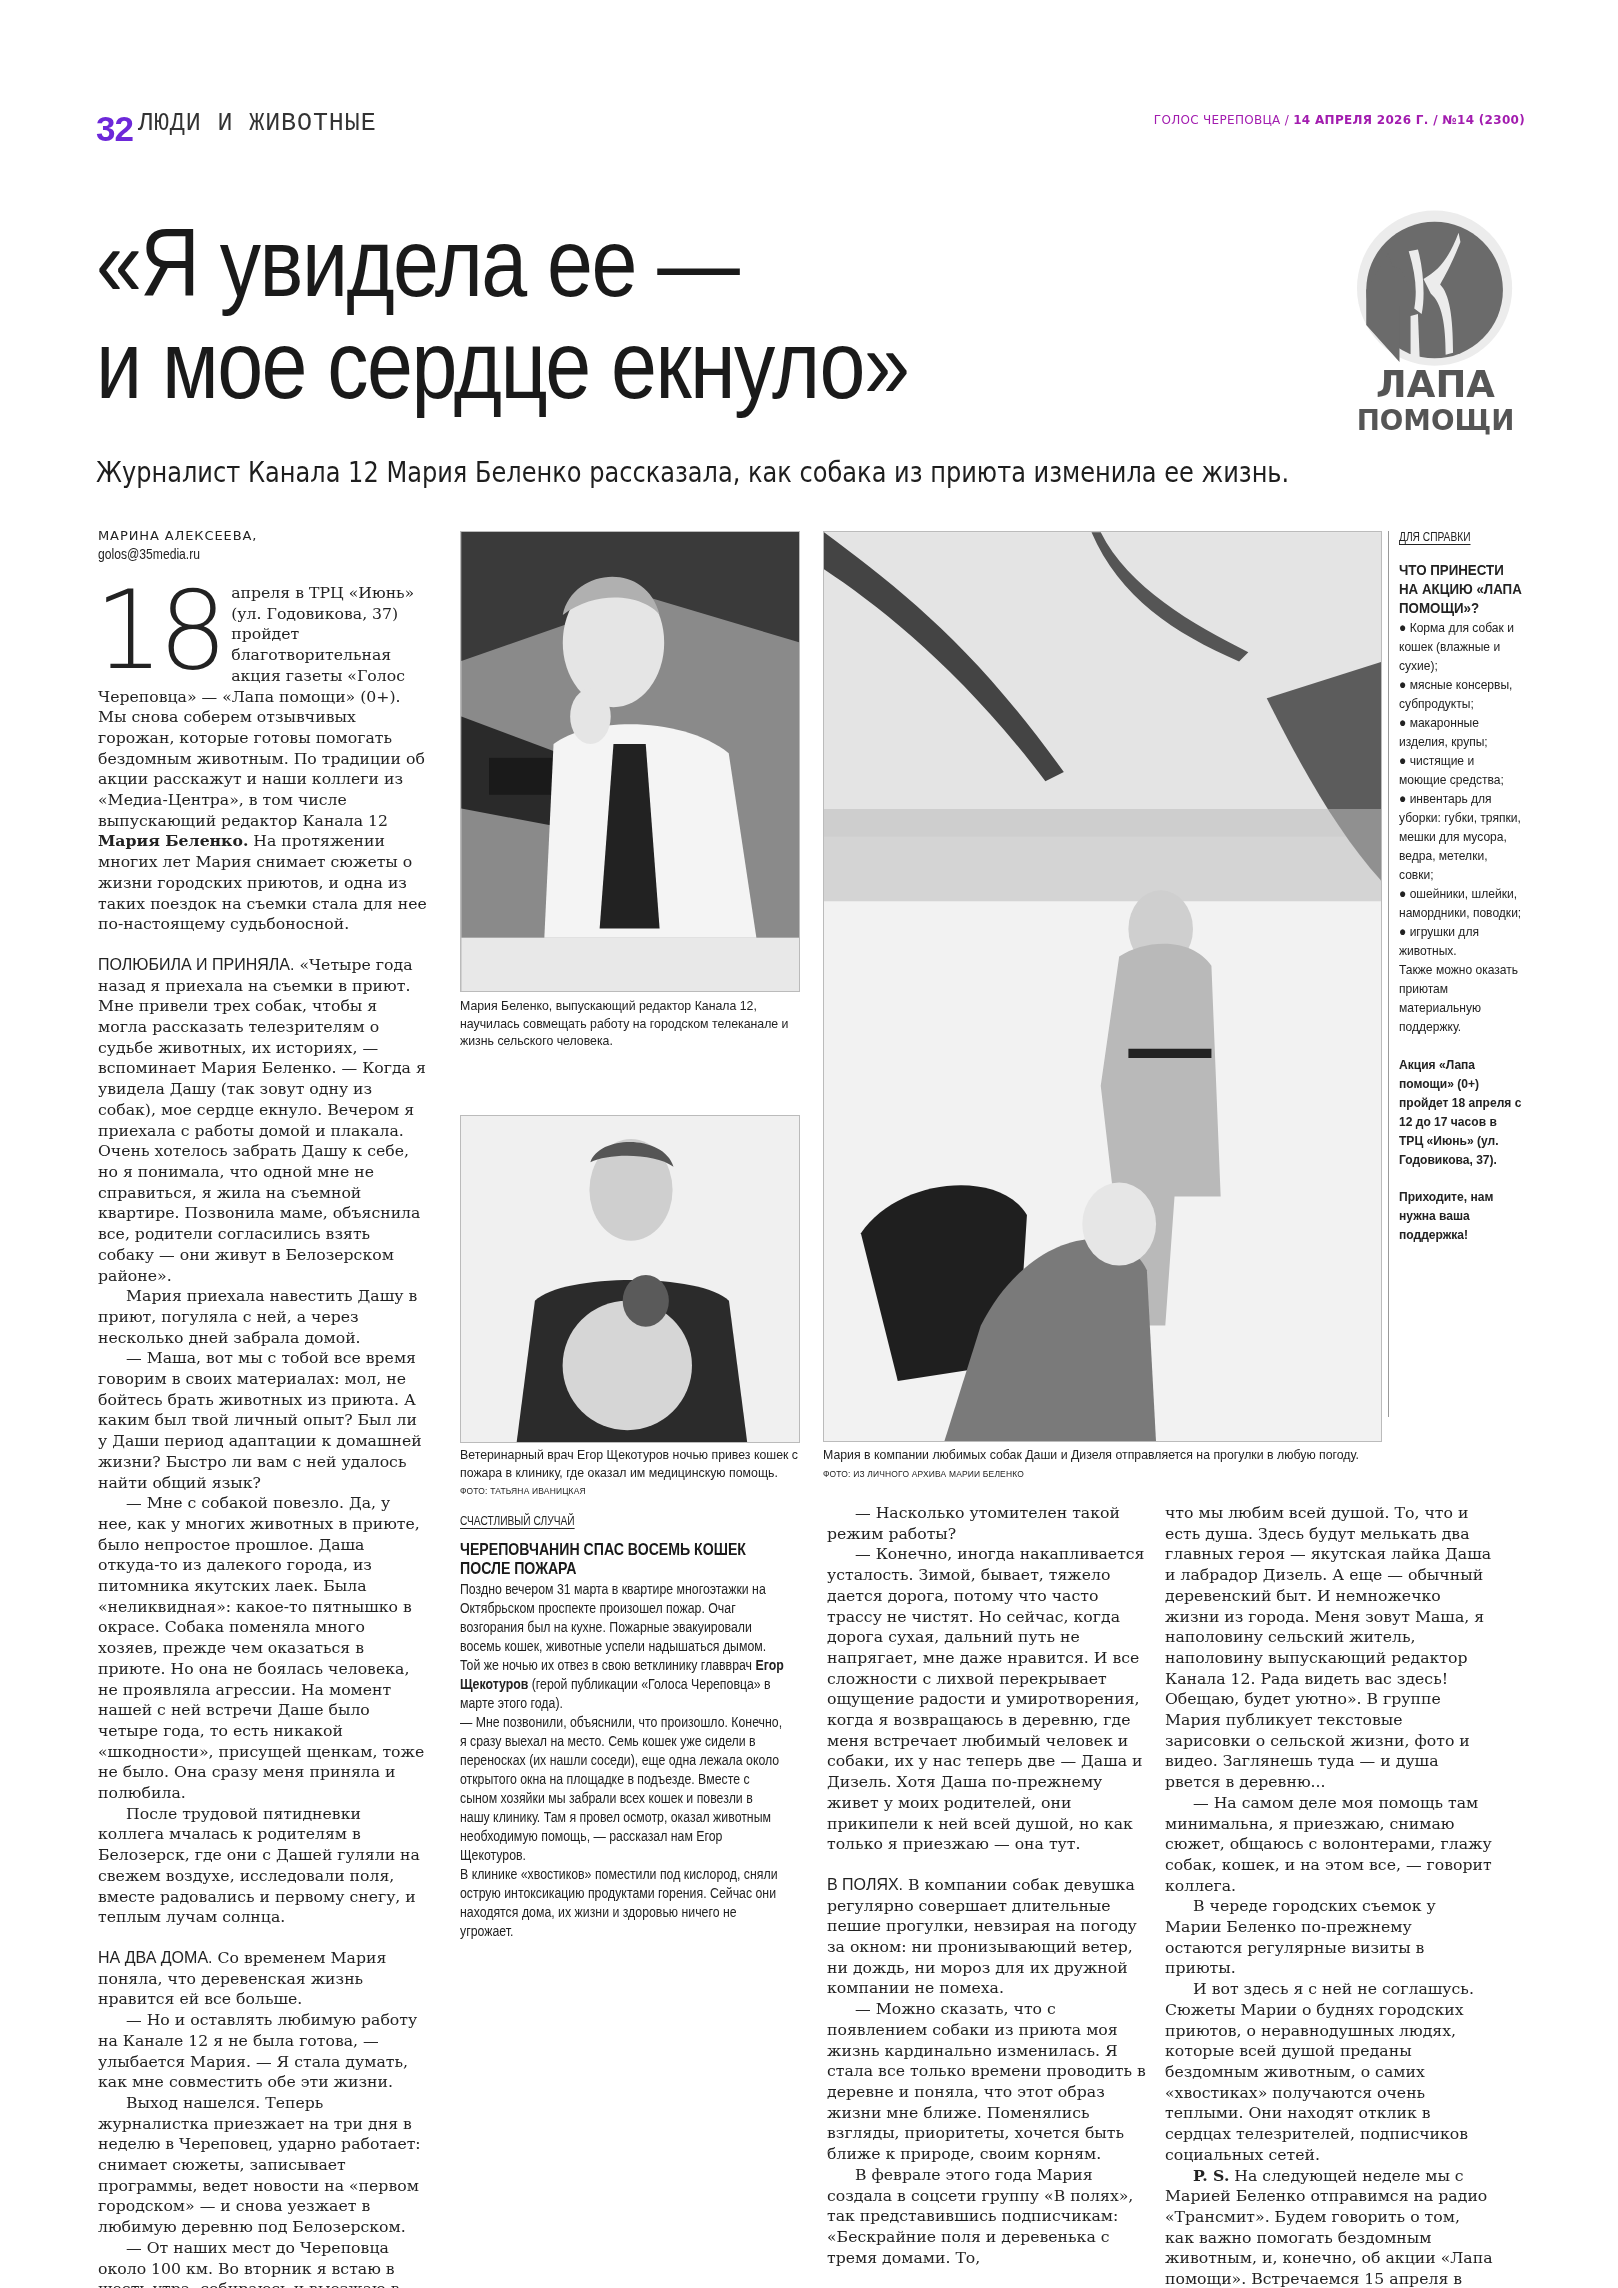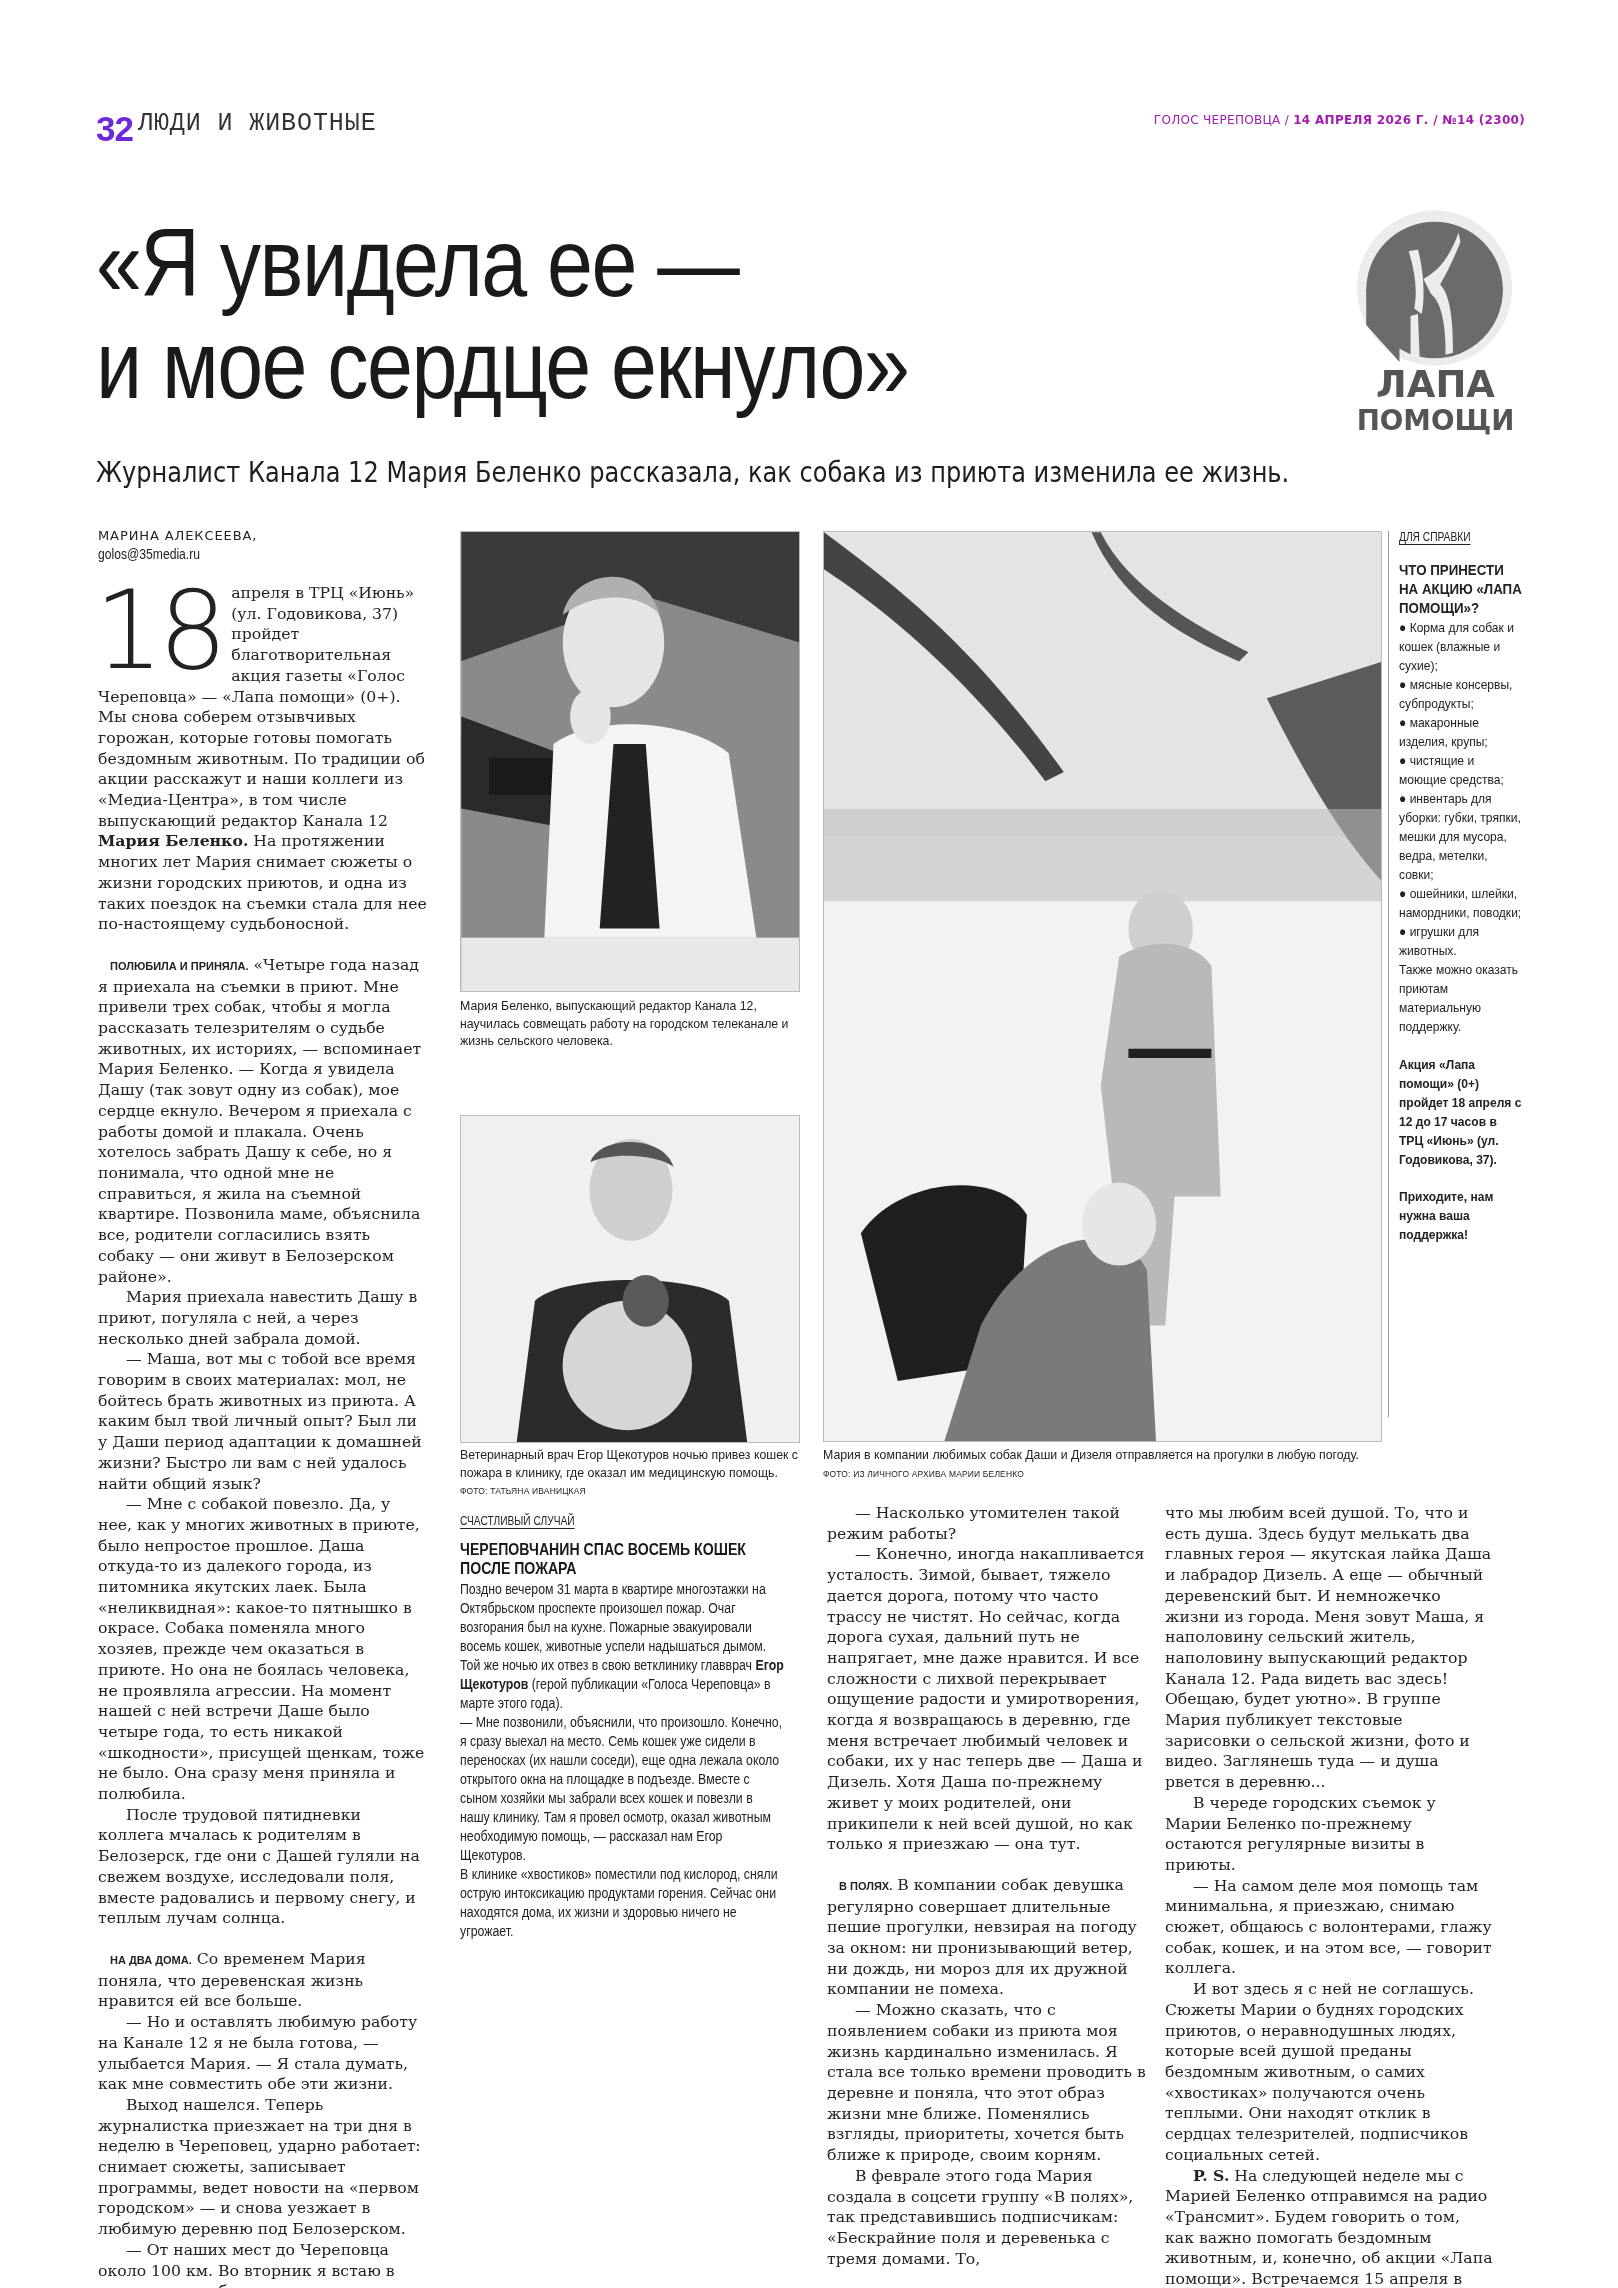--- a/index.html
+++ b/index.html
@@ -23,21 +23,21 @@
 
   
   .byline-name { left: 98px; top: 528px; font-family: "DejaVu Sans", sans-serif; font-size: 13px; letter-spacing: 0.9px; color: #222; }
   .byline-email { left: 98px; top: 546px; font-family: "Liberation Sans", sans-serif; font-size: 14.8px; color: #222; transform: scaleX(0.82); transform-origin: left top; }
 
   
   .col { font-size: 15.7px; line-height: 20.7px; color: #222; text-align: left; hyphens: manual; }
   .col p { margin: 0; }
   .col p.indent { text-indent: 28px; }
   .col p.gap { margin-top: 20px; }
-  .col .lead { font-family: "Liberation Sans", sans-serif; font-weight: bold; font-size: 11px; letter-spacing: 0; margin-left: 12px; }
+  .col .lead { font-family: "Liberation Sans", sans-serif; font-weight: normal; font-size: 16px; letter-spacing: 0; }
   .col b.strong { font-weight: bold; }
 
   .col1 { left: 98px; top: 583px; width: 330px; }
   .dropcap { float: left; font-family: "DejaVu Sans", sans-serif; font-weight: 200; font-size: 109px; line-height: 92px; margin: 1.8px 9.2px 0 -3.7px; color: #222; letter-spacing: -5.5px; }
 
   .col3 { left: 827px; top: 1503px; width: 323px; }
   .col4 { left: 1165px; top: 1503px; width: 328px; }
 
   
   .photo { background: #d9d9d9; border: 0.9px solid #bbb; overflow: hidden; }
@@ -179,22 +179,22 @@
 <div class="abs col col3">
   <p class="indent">— Насколько утомителен такой режим работы?</p>
   <p class="indent">— Конечно, иногда накапливается усталость. Зимой, бывает, тяжело дается дорога, потому что часто трассу не чистят. Но сейчас, когда дорога сухая, дальний путь не напрягает, мне даже нравится. И все сложности с лихвой перекрывает ощущение радости и умиротворения, когда я возвращаюсь в деревню, где меня встречает любимый человек и собаки, их у нас теперь две — Даша и Дизель. Хотя Даша по-прежнему живет у моих родителей, они прикипели к ней всей душой, но как только я приезжаю — она тут.</p>
   <p class="gap"><span class="lead">В ПОЛЯХ.</span><span> В компании собак девушка регулярно совершает длительные пешие прогулки, невзирая на погоду за окном: ни пронизывающий ветер, ни дождь, ни мороз для их дружной компании не помеха.</span></p>
   <p class="indent">— Можно сказать, что с появлением собаки из приюта моя жизнь кардинально изменилась. Я стала все только времени проводить в деревне и поняла, что этот образ жизни мне ближе. Поменялись взгляды, приоритеты, хочется быть ближе к природе, своим корням.</p>
   <p class="indent">В феврале этого года Мария создала в соцсети группу «В полях», так представившись подписчикам: «Бескрайние поля и деревенька с тремя домами. То,</p>
 </div>
 
 <div class="abs col col4">
   <p>что мы любим всей душой. То, что и есть душа. Здесь будут мелькать два главных героя — якутская лайка Даша и лабрадор Дизель. А еще — обычный деревенский быт. И немножечко жизни из города. Меня зовут Маша, я наполовину сельский житель, наполовину выпускающий редактор Канала 12. Рада видеть вас здесь! Обещаю, будет уютно». В группе Мария публикует текстовые зарисовки о сельской жизни, фото и видео. Заглянешь туда — и душа рвется в деревню...</p>
+  <p class="indent">— На самом деле моя помощь там минимальна, я приезжаю, снимаю сюжет, общаюсь с волонтерами, глажу собак, кошек, и на этом все, — говорит коллега.</p>
   <p class="indent">В череде городских съемок у Марии Беленко по-прежнему остаются регулярные визиты в приюты.</p>
-  <p class="indent">— На самом деле моя помощь там минимальна, я приезжаю, снимаю сюжет, общаюсь с волонтерами, глажу собак, кошек, и на этом все, — говорит коллега.</p>
   <p class="indent">И вот здесь я с ней не соглашусь. Сюжеты Марии о буднях городских приютов, о неравнодушных людях, которые всей душой преданы бездомным животным, о самих «хвостиках» получаются очень теплыми. Они находят отклик в сердцах телезрителей, подписчиков социальных сетей.</p>
   <p class="indent"><b>P. S.</b><span> На следующей неделе мы с Марией Беленко отправимся на радио «Трансмит». Будем говорить о том, как важно помогать бездомным животным, и, конечно, об акции «Лапа помощи». Встречаемся 15 апреля в 9.00 в эфире «Трансмита» (12+).</span></p>
 </div>
 
 <div class="abs info-divider"></div>
 <div class="abs kicker info-kicker">ДЛЯ СПРАВКИ</div>
 <div class="abs info">
   <p class="info-title">ЧТО ПРИНЕСТИ НА АКЦИЮ «ЛАПА ПОМОЩИ»?</p>
   <p><span>●&nbsp;</span><span>Корма для собак и кошек (влажные и сухие);</span></p>
   <p><span>●&nbsp;</span><span>мясные консервы, субпродукты;</span></p>

